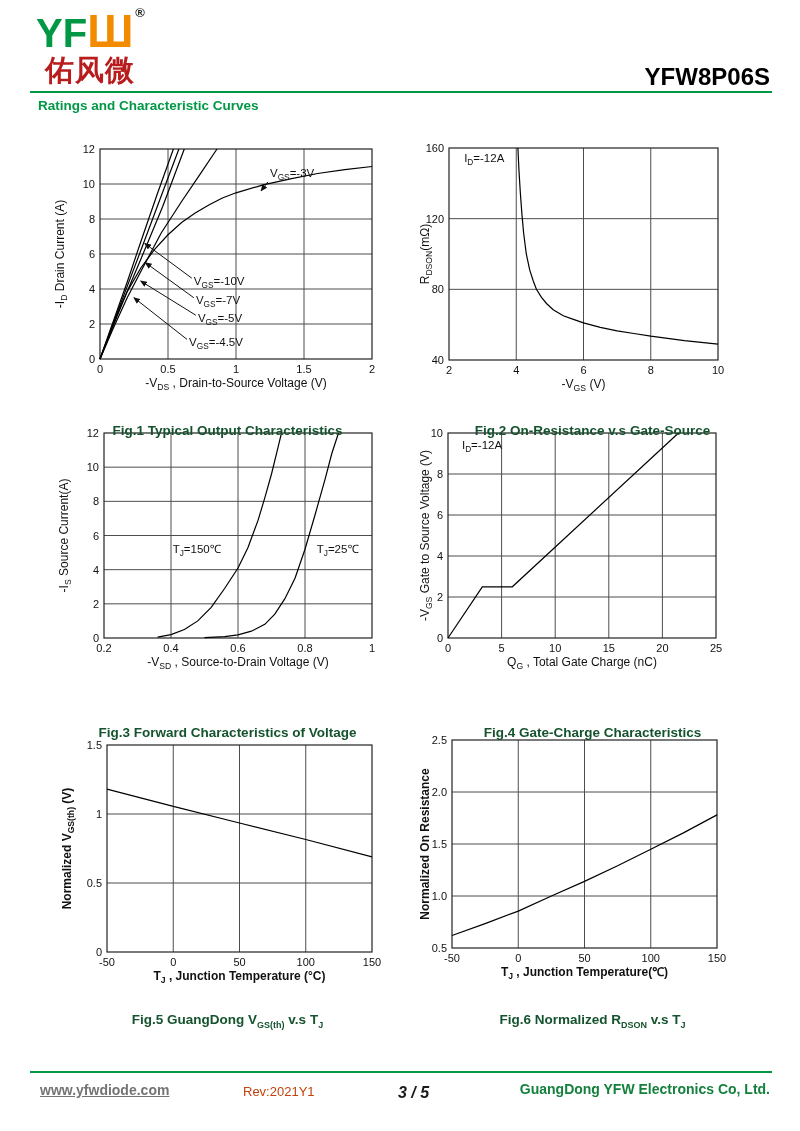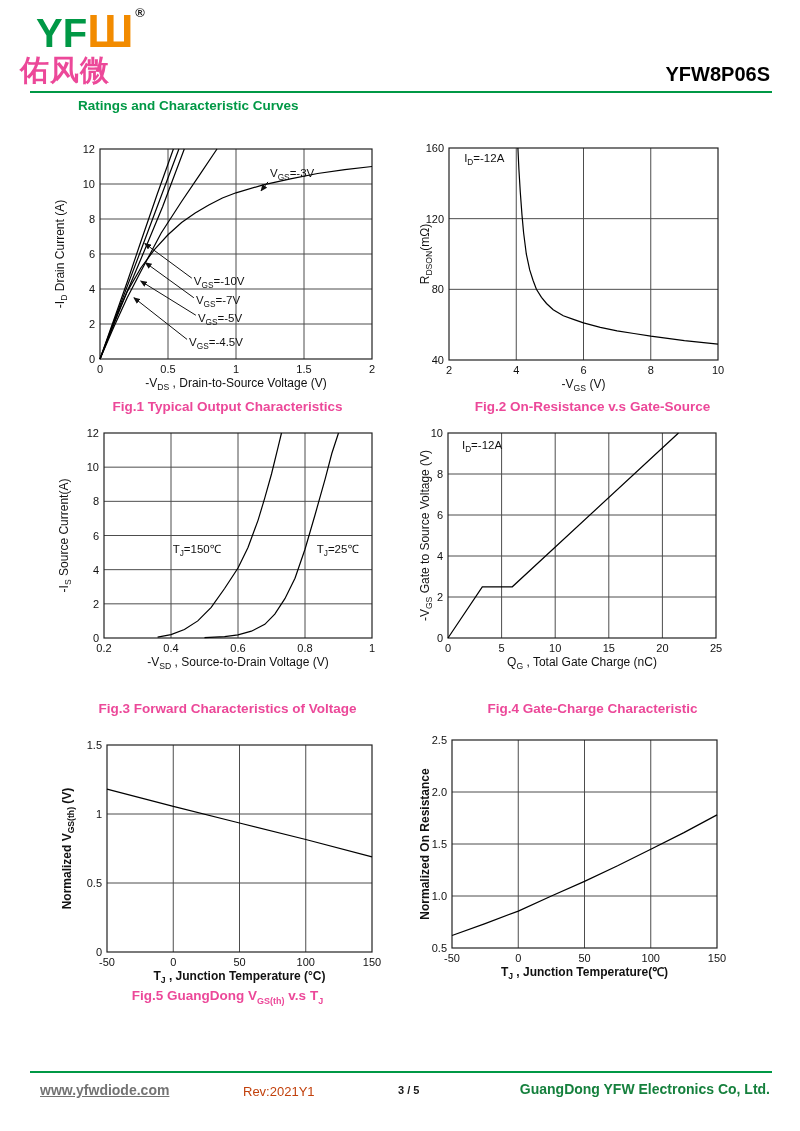--- a/index.html
+++ b/index.html
@@ -4,64 +4,64 @@
 <style>
   html,body{margin:0;padding:0;background:#ffffff;}
   .page{position:relative;width:800px;height:1131px;background:#ffffff;
         font-family:"Liberation Sans",sans-serif;overflow:hidden;}
 
   
   .logo-row{position:absolute;left:36px;top:6px;line-height:1;white-space:nowrap;}
   .logo-yf{font-size:40px;font-weight:bold;letter-spacing:0;}
   .logo-w{font-size:46px;font-weight:bold;}
   .logo-reg{font-size:13px;font-weight:bold;color:#222;vertical-align:30px;margin-left:2px;}
-  .logo-cn{position:absolute;left:20px;top:56px;font-size:29px;font-weight:bold;color:#ec4899;letter-spacing:1px;line-height:1;}
-  .part-number{position:absolute;right:30px;top:63px;font-size:20px;font-weight:bold;color:#000;}
+  .logo-cn{position:absolute;left:45px;top:56px;font-size:29px;font-weight:bold;color:#b91c1c;letter-spacing:1px;line-height:1;}
+  .part-number{position:absolute;right:30px;top:63px;font-size:24px;font-weight:bold;color:#000;}
   .header-rule{position:absolute;left:30px;right:28px;top:91px;height:2px;}
   .section-title{position:absolute;left:38px;top:98px;font-size:13.5px;font-weight:bold;}
 
   
   .chart{position:absolute;width:360px;height:255px;}
   #c-fig1{left:55px;top:140px;}
   #c-fig2{left:420px;top:140px;}
   #c-fig3{left:55px;top:425px;}
   #c-fig4{left:420px;top:425px;}
   #c-fig5{left:55px;top:735px;}
   #c-fig6{left:420px;top:735px;}
 
-  .caption{position:absolute;width:345px;text-align:center;font-size:13.5px;font-weight:bold;color:#ec4899;}
+  .caption{position:absolute;width:345px;text-align:center;font-size:13.5px;font-weight:bold;color:#14532d;margin-top:24px;}
   .caption sub{font-size:9px;}
   #cap-fig1{left:55px;top:399px;}
   #cap-fig2{left:420px;top:399px;}
   #cap-fig3{left:55px;top:701px;}
   #cap-fig4{left:420px;top:701px;}
   #cap-fig5{left:55px;top:988px;}
   #cap-fig6{left:420px;top:988px;}
 
   
   .footer-rule{position:absolute;left:30px;right:28px;top:1071px;height:2px;}
   .footer-site{position:absolute;left:40px;top:1082px;font-size:14px;font-weight:bold;text-decoration:underline;cursor:pointer;}
   .footer-rev{position:absolute;left:243px;top:1084px;font-size:13px;color:#c2410c;}
-  .footer-page{position:absolute;left:398px;top:1084px;font-size:11px;font-weight:bold;color:#1a1a1a;}
+  .footer-page{position:absolute;left:398px;top:1084px;font-size:16px;font-weight:bold;color:#1a1a1a;font-style:italic;}
   .footer-co{position:absolute;right:30px;top:1081px;font-size:14px;font-weight:bold;color:#15803d;}
 
   svg text{font-family:"Liberation Sans",sans-serif;}
 </style>
 </head>
 <body>
 
 <div class="page">
 
   <div class="logo-row">
     <span class="logo-yf" style="color: rgb(0, 152, 69);">YF</span><span class="logo-w" style="color: rgb(242, 139, 0);">Ш</span><span class="logo-reg">®</span>
   </div>
   <div class="logo-cn">佑风微</div>
   <div class="part-number">YFW8P06S</div>
   <div class="header-rule" style="background: rgb(0, 152, 69);"></div>
-  <div class="section-title" style="color: rgb(0, 152, 69); margin-left: 40px;">Ratings and Characteristic Curves</div>
+  <div class="section-title" style="color: rgb(0, 152, 69);">Ratings and Characteristic Curves</div>
 
   <div class="chart" id="c-fig1"><svg width="360" height="255">
         <defs>
           <marker id="arr-fig1" markerWidth="7" markerHeight="6" refX="6" refY="3" orient="auto">
             <path d="M0,0L7,3L0,6Z" fill="#111"></path>
           </marker>
         </defs>
         <text x="45" y="233" fill="#111" font-size="11" text-anchor="middle"><tspan>0</tspan></text>
         <line x1="113" y1="9" x2="113" y2="219" stroke="#4d4d4d" stroke-width="1"></line>
         <text x="113" y="233" fill="#111" font-size="11" text-anchor="middle"><tspan>0.5</tspan></text>
@@ -242,22 +242,23 @@
         <text x="27" y="9" fill="#111" font-size="11" text-anchor="end"><tspan>2.5</tspan></text>
         <rect x="32" y="5" width="265" height="208" fill="none" stroke="#222" stroke-width="1.2"></rect>
         <path d="M32.0,200.5L65.1,188.6L98.3,176.1L131.4,161.0L164.5,146.4L197.6,130.8L230.8,114.2L263.9,97.6L297.0,79.9" fill="none" stroke="#000" stroke-width="1.2"></path>
         <text x="164.5" y="241" fill="#111" font-size="12" text-anchor="middle" font-weight="bold"><tspan>T</tspan><tspan dy="3" font-size="72%">J</tspan><tspan dy="-3"> , Junction Temperature(℃)</tspan></text>
         <text x="9" y="109" fill="#111" font-size="12" text-anchor="middle" font-weight="bold" transform="rotate(-90 9 109)"><tspan>Normalized On Resistance</tspan></text>
       </svg></div>
 
   <div class="caption" id="cap-fig1"><span>Fig.1 Typical Output Characteristics</span></div>
   <div class="caption" id="cap-fig2"><span>Fig.2 On-Resistance v.s Gate-Source</span></div>
   <div class="caption" id="cap-fig3"><span>Fig.3 Forward Characteristics of Voltage</span></div>
-  <div class="caption" id="cap-fig4"><span>Fig.4 Gate-Charge Characteristic</span></div>
+  <div class="caption" id="cap-fig4"><span>Fig.4 Gate-Charge Characteristics</span></div>
   <div class="caption" id="cap-fig5"><span>Fig.5 GuangDong V</span><sub>GS(th)</sub><span> v.s T</span><sub>J</sub></div>
+  <div class="caption" id="cap-fig6"><span>Fig.6 Normalized R</span><sub>DSON</sub><span> v.s T</span><sub>J</sub></div>
 
   <div class="footer-rule" style="background: rgb(0, 152, 69);"></div>
   <a class="footer-site" style="color: #737373;">www.yfwdiode.com</a>
   <div class="footer-rev">Rev:2021Y1</div>
   <div class="footer-page">3 / 5</div>
   <div class="footer-co">GuangDong YFW Electronics Co, Ltd.</div>
 
 </div>
 
 </body></html>

